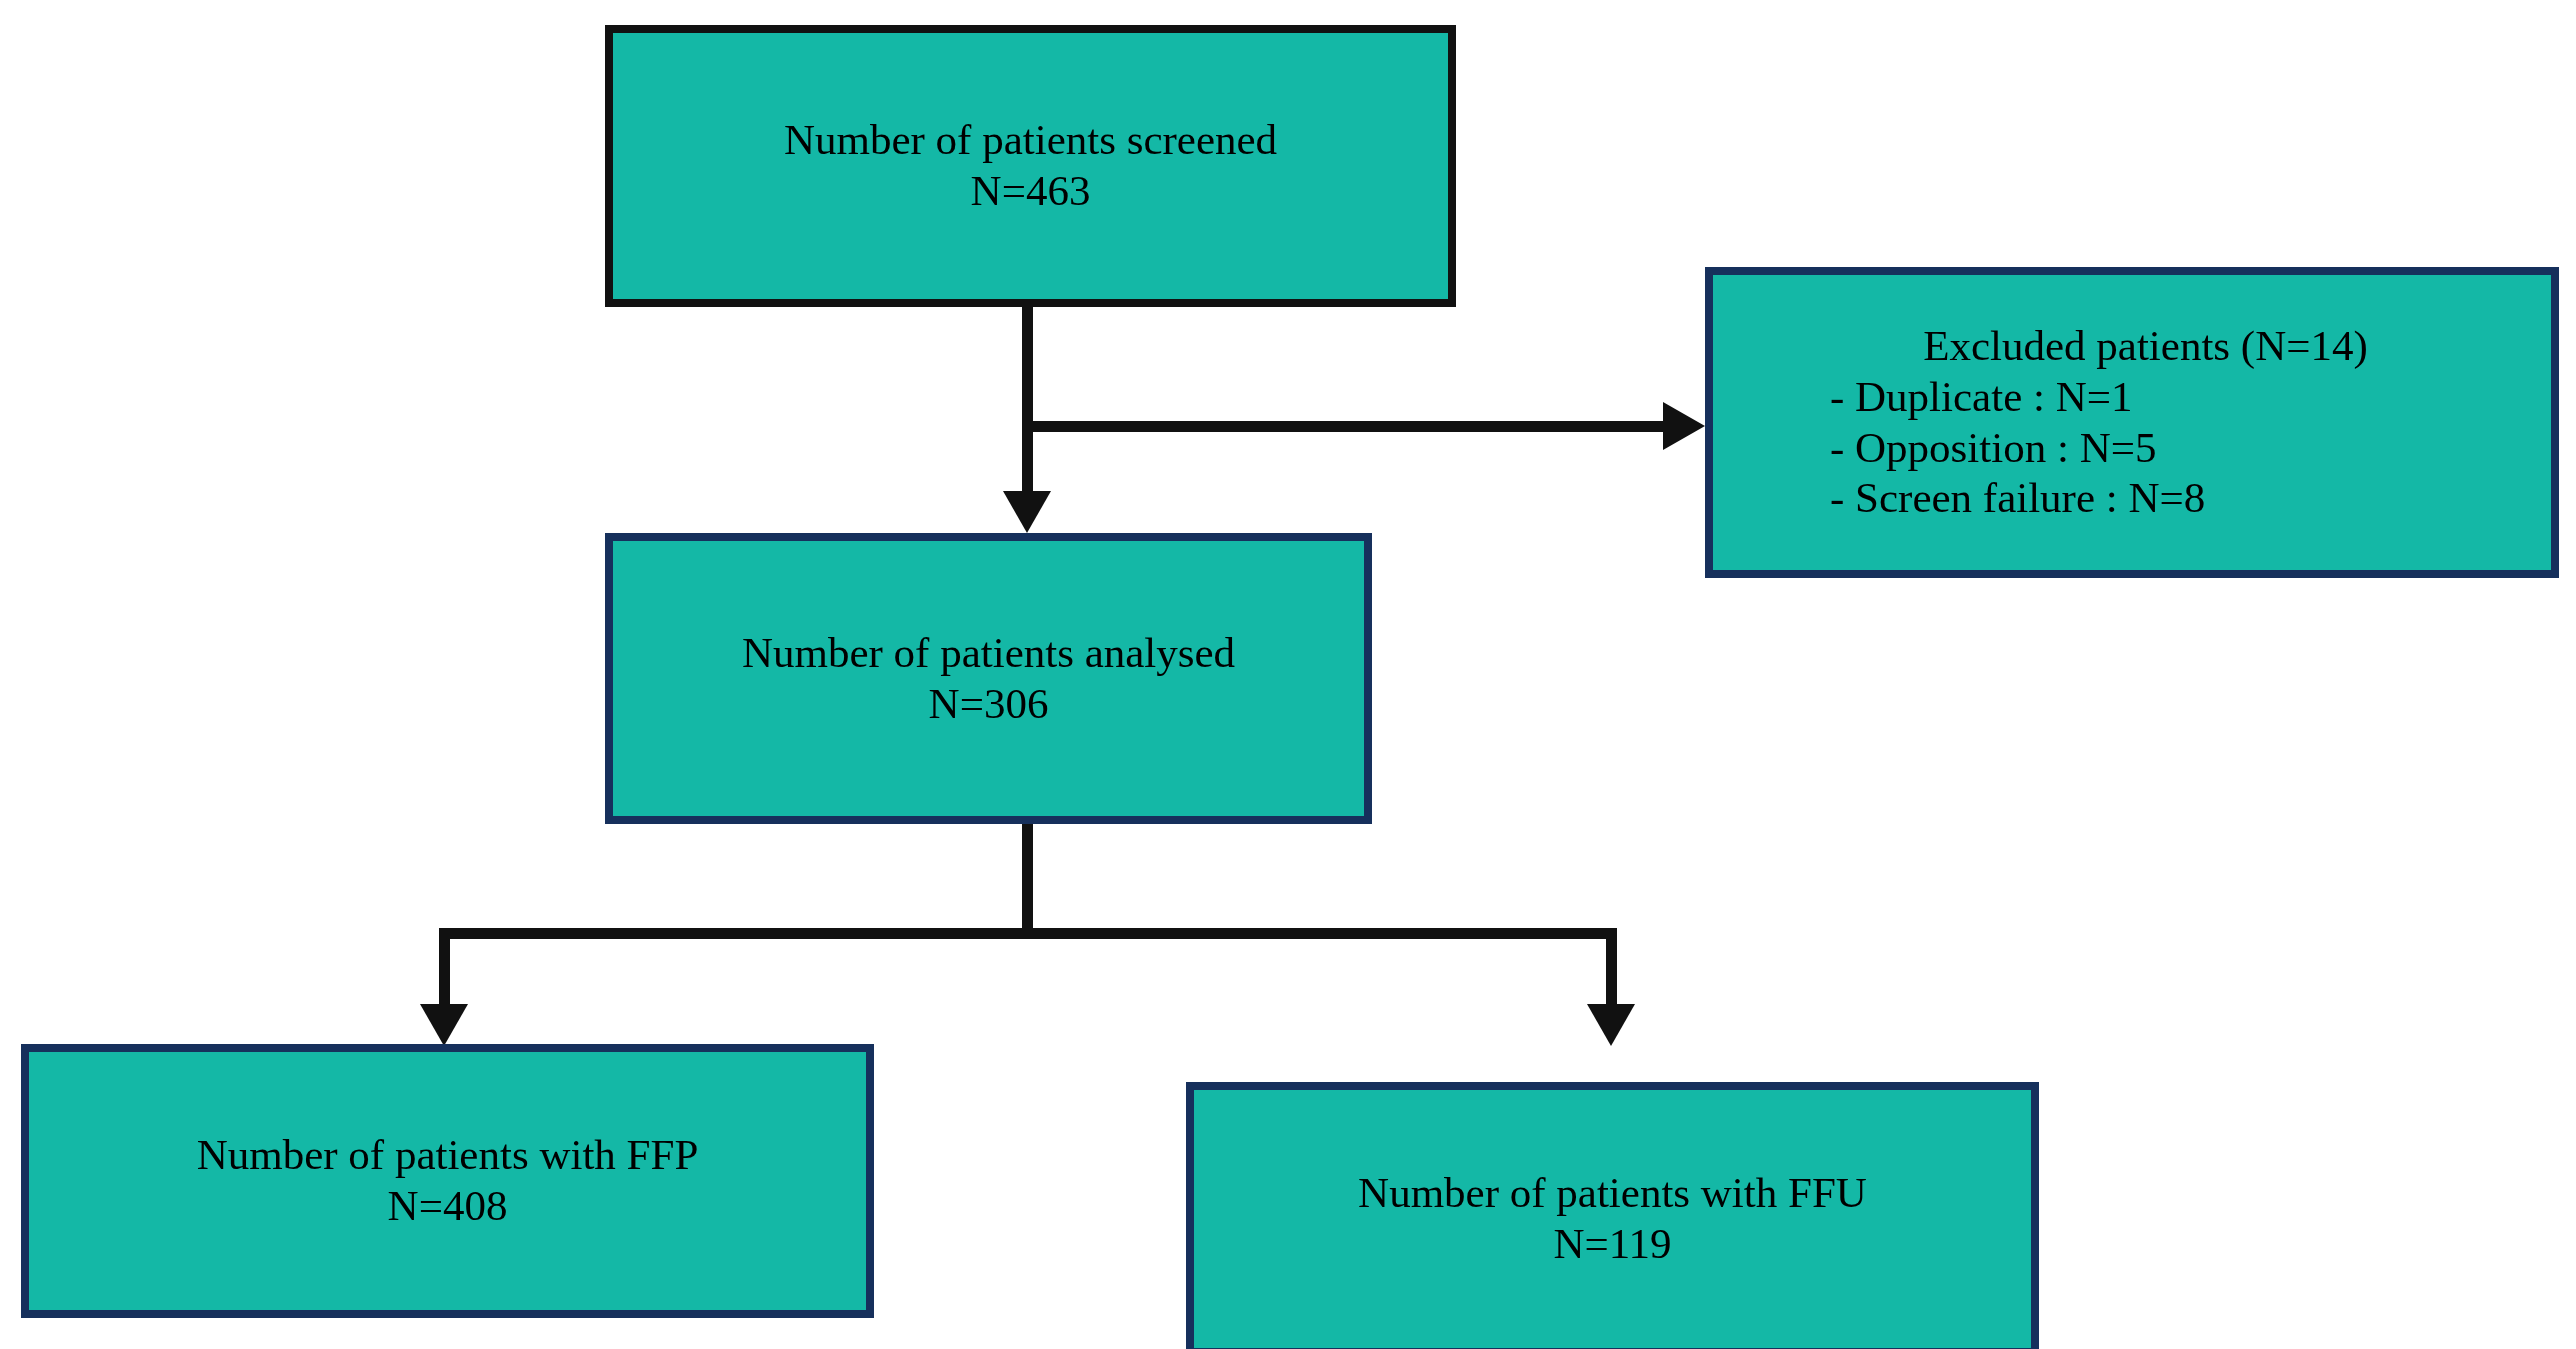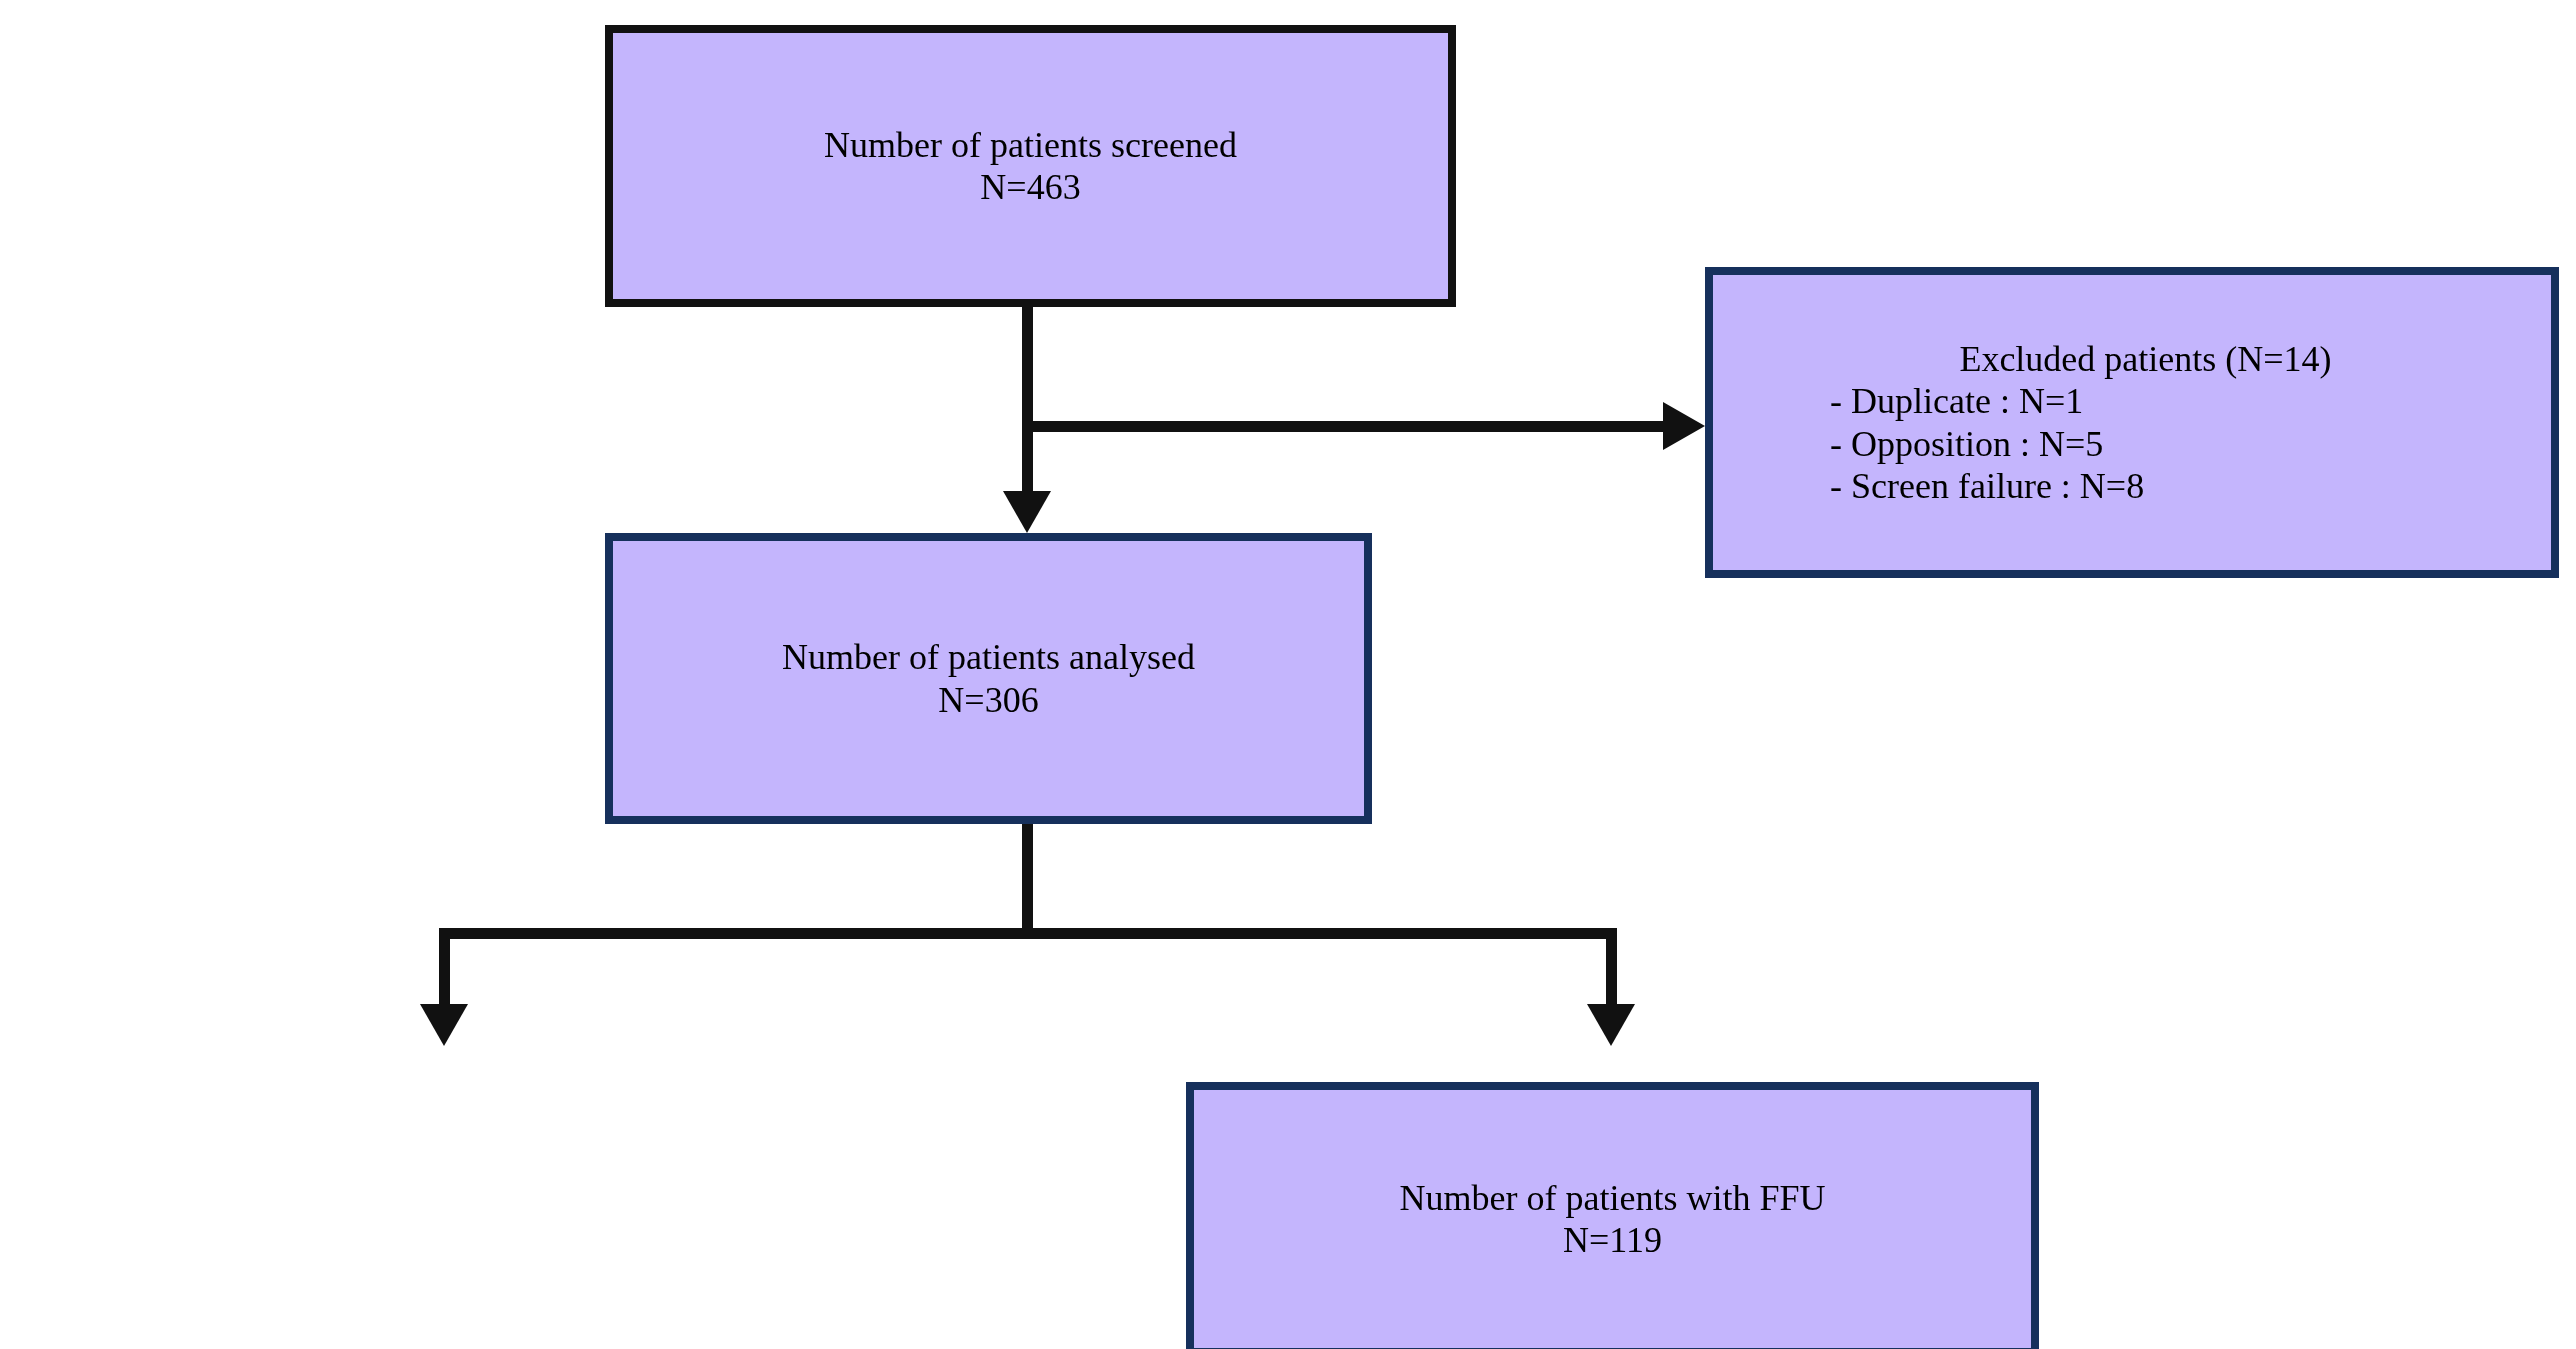--- a/index.html
+++ b/index.html
@@ -12,28 +12,28 @@
     position: relative;
     width: 2576px;
     height: 1350px;
     background: #ffffff;
     overflow: hidden;
     font-family: "Liberation Serif", "DejaVu Serif", serif;
   }
   .node {
     position: absolute;
     box-sizing: border-box;
-    background: #c4b5fd;
+    background: #14b8a6;
     display: flex;
     flex-direction: column;
     align-items: center;
     justify-content: center;
     text-align: center;
     color: #000000;
-    font-size: 36px;
+    font-size: 43px;
     line-height: 1.18;
   }
   .node.black-border { border: 8.1px solid #111111; }
   .node.navy-border  { border: 8.1px solid #16305c; }
 
   .node .line { display: block; white-space: pre; }
 
   .node.list-node {
     align-items: flex-start;
     text-align: right;
@@ -97,20 +97,24 @@
     <span class="line item">- Duplicate : N=1</span>
     <span class="line item">- Opposition : N=5</span>
     <span class="line item">- Screen failure : N=8</span>
   </div>
 
   <div class="node navy-border" style="left:605px; top:533px; width:767px; height:291px;font-family:Liberation Serif, serif;">
     <span class="line">Number of patients analysed</span>
     <span class="line">N=306</span>
   </div>
 
+  <div class="node navy-border" style="left:21px; top:1044px; width:853px; height:274px;">
+    <span class="line">Number of patients with FFP</span>
+    <span class="line">N=408</span>
+  </div>
 
   <div class="node navy-border" style="left:1186px; top:1082px; width:853px; height:274px;">
     <span class="line">Number of patients with FFU</span>
     <span class="line">N=119</span>
   </div>
 
 </div>
 
 
 </body></html>

